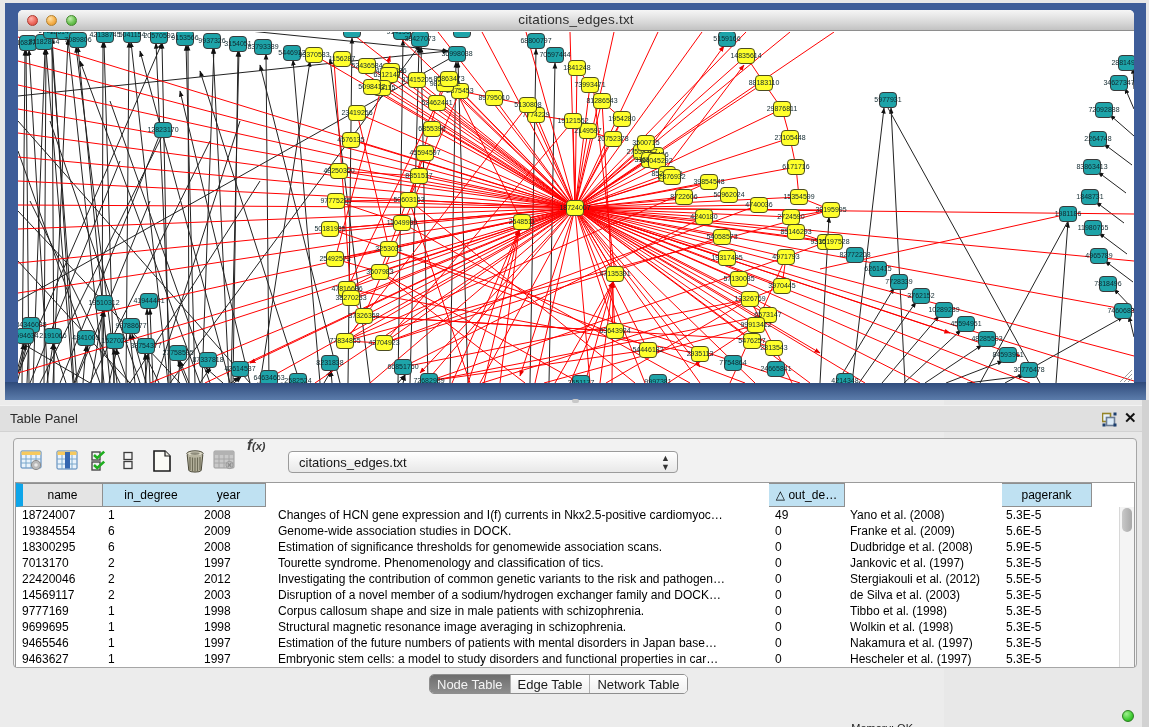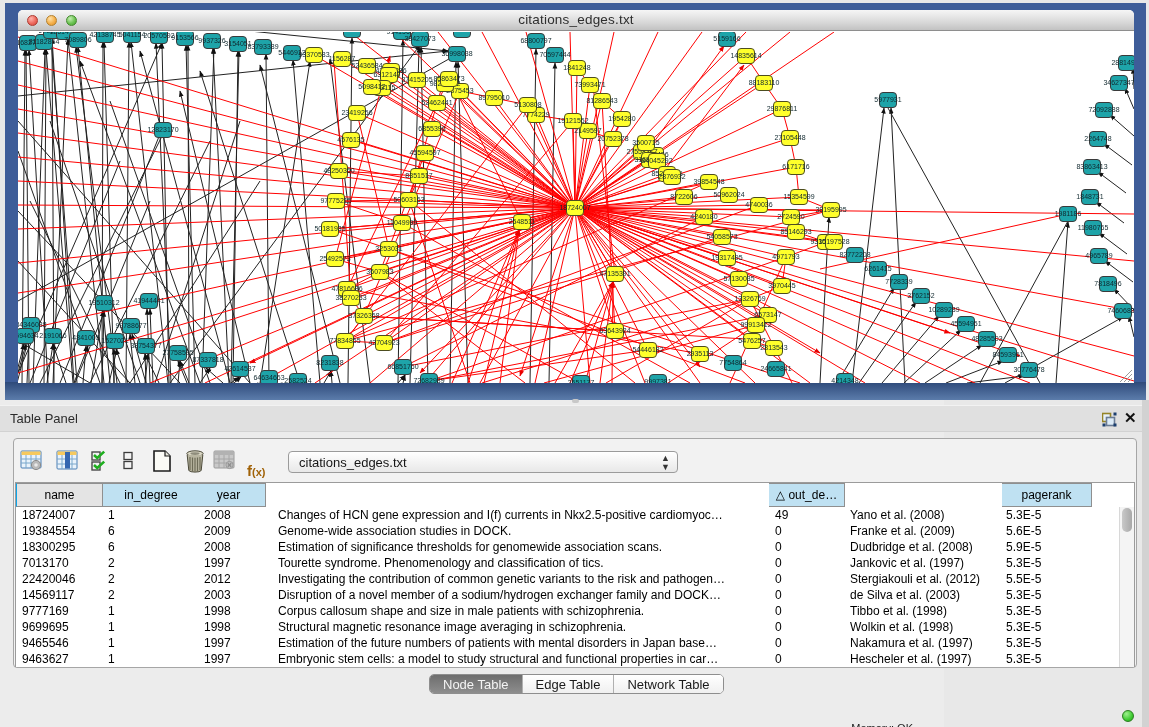--- a/index.html
+++ b/index.html
@@ -13,39 +13,39 @@
 #tl2{left:28px;background:radial-gradient(circle at 35% 30%,#ffe2a8,#f5b04b 55%,#d98e2b);border:1px solid #b4802c}
 #tl3{left:47.5px;background:radial-gradient(circle at 35% 30%,#c4eeb2,#6cc353 55%,#44a12e);border:1px solid #44882f}
 #graph{position:absolute;left:0;top:22px;width:1116px;height:351px;background:#fff;overflow:hidden}
 #tp{position:absolute;left:0;top:400px;width:944px;height:327px;background:#ececec}
 #tpbar{position:absolute;left:0;top:5px;width:1149px;height:27px;background:#e0e0e0;border-top:1px solid #f2f2f2;border-bottom:1px solid #d2d2d2}
 #tpbar>span{position:absolute;left:10px;top:5px;font-size:13px;color:#2b2b2b}
 #fbtn{position:absolute;left:1102px;top:6px}
 #xbtn{position:absolute;left:1124px;top:3px;font-size:15px;font-weight:bold;color:#111}
 #cont{position:absolute;left:13px;top:38px;width:1124px;height:230px;background:#f2f2f2;border:1px solid #a6a6a6;border-radius:4px}
 .ticn{position:absolute;top:49px}
-#fx{position:absolute;left:247px;top:62px;font-size:15px;font-weight:bold;color:#a16207}
+#fx{position:absolute;left:247px;top:36px;font-size:15px;font-style:italic;font-weight:bold;color:#404040}
 #combo{position:absolute;left:288px;top:51px;width:390px;height:22px;border:1px solid #9b9b9b;border-radius:4px;
  background:linear-gradient(#ffffff,#e8e8e8);box-shadow:0 1px 0 #fff inset}
 #combo>span{position:absolute;left:10px;top:3px;font-size:13px;color:#161616}
 #cbarr{position:absolute;right:7px;top:2px;font-size:9px;color:#333;line-height:9px;text-align:center}
 #tbl{position:absolute;left:15px;top:82px;width:1120px;height:185px;background:#fff;border:1px solid #9b9b9b;border-bottom:none}
 .th{position:absolute;top:83px;height:24px;background:#bfe1f2;border:1px solid #8f8f8f;border-left:none;
  font-size:12px;color:#000;text-align:center;line-height:23px}
-#h0{left:16px;width:87px;background:#e4e4e4;border-left:1px solid #0ea5e9}
+#h0{left:16px;width:87px;background:#e4e4e4;border-left:7px solid #0ea5e9}
 #h1{left:103px;width:97px}#h2{left:192px;width:74px}#h3{left:274px;width:495px}
 #h4{left:769px;width:76px}#h5{left:845px;width:157px}#h6{left:1002px;width:90px}
 .tr{position:absolute;left:0;height:16px;font-size:12px;color:#000;white-space:nowrap}
 .tr span{position:absolute;top:1px}
 .c0{left:22px}.c1{left:108px}.c2{left:204px}.c3{left:278px;width:488px;overflow:hidden}
 .c4{left:775px}.c5{left:850px}.c6{left:1006px}
 #sbar{position:absolute;left:1119px;top:107px;width:15px;height:160px;background:#f4f4f4;border-left:1px solid #d8d8d8}
 #thumb{position:absolute;left:1121.5px;top:108px;width:10px;height:24px;background:linear-gradient(90deg,#c9c9c9,#a8a8a8);border-radius:5px}
 #tabs{position:absolute;left:429px;top:274px;height:20px;display:flex;border:1px solid #8e8e8e;border-radius:5px;overflow:hidden;background:#fff}
-.tab{font-size:13px;line-height:19px;padding:0 13px;color:#1a1a1a;background:linear-gradient(#ffffff,#f0f0f0)}
+.tab{font-size:13px;line-height:19px;padding:0 7px;color:#1a1a1a;background:linear-gradient(#ffffff,#f0f0f0)}
 .tab.sel{background:linear-gradient(#6e6e6e,#8d8d8d);color:#f4f4f4}
 .tab+.tab{border-left:1px solid #b0b0b0}
 #mem{position:absolute;right:31px;top:322px;font-size:11px;color:#1c1c1c}
 #dot{position:absolute;left:1122px;top:310px;width:12px;height:12px;border-radius:50%;
  background:radial-gradient(circle at 35% 30%,#9ff08e,#3ecb31 60%,#23a31a);border:1px solid #2a7d1f}
 #strip{position:absolute;left:1142px;top:0;width:7px;height:327px;background:#d2d2d2}
 #dimple{position:absolute;left:572px;top:399px;width:7px;height:4px;background:#c8c8c8;border-radius:2px}
 </style></head><body>
 <div id="netpanel"></div>
 <div id="netbot"></div>
@@ -851,21 +851,21 @@
       <span class="c2">1997</span>
       <span class="c3">Estimation of the future numbers of patients with mental disorders in Japan base…</span>
       <span class="c4">0</span>
       <span class="c5">Nakamura et al. (1997)</span>
       <span class="c6">5.3E-5</span>
     </div>
     <div class="tr" style="top:251px">
       <span class="c0">9463627</span>
       <span class="c1">1</span>
       <span class="c2">1997</span>
-      <span class="c3">Embryonic stem cells: a model to study structural and functional properties in car…</span>
+      <span class="c3">Embryonic stem cells: a model to study disorders and functional properties in car…</span>
       <span class="c4">0</span>
       <span class="c5">Hescheler et al. (1997)</span>
       <span class="c6">5.3E-5</span>
     </div>
  <div id="sbar"></div>
     <div id="thumb"></div>
  <div id="tabs">
       <div class="tab sel">Node Table</div>
       <div class="tab">Edge Table</div>
       <div class="tab">Network Table</div>

